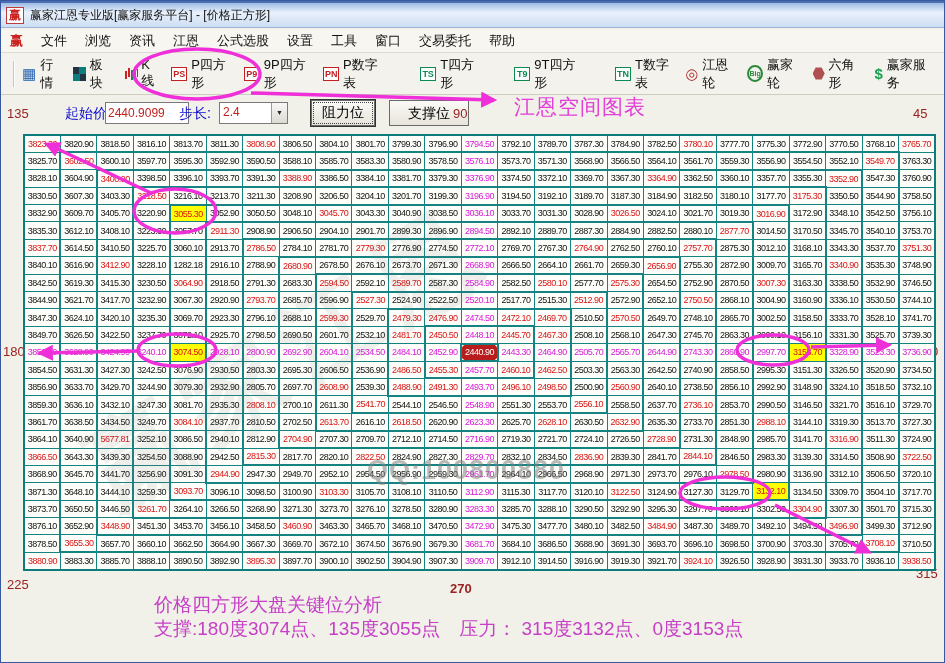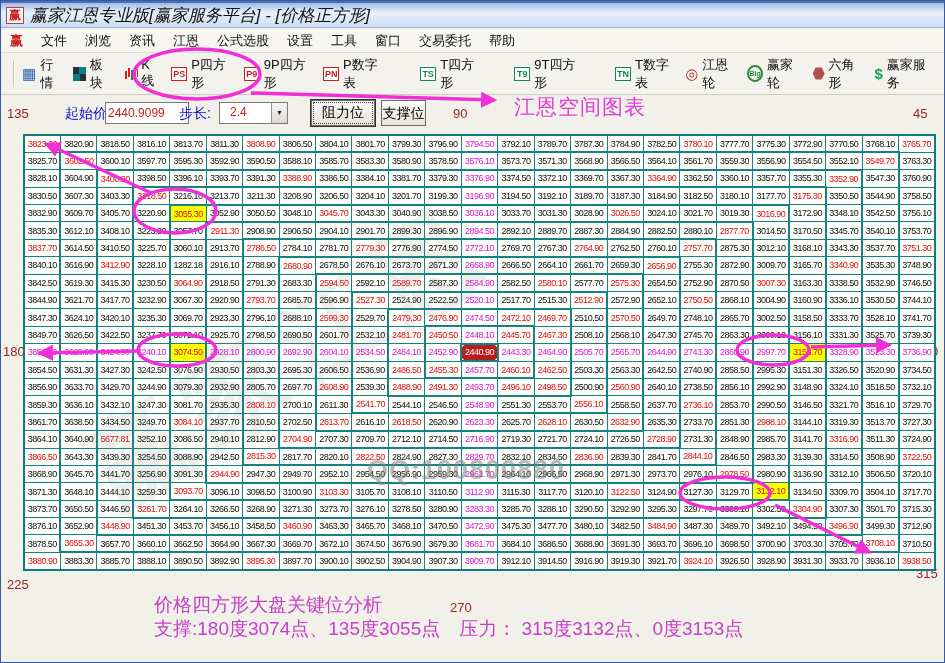--- a/index.html
+++ b/index.html
@@ -8,21 +8,21 @@
          border:1px solid #39599e; overflow:hidden; }
 
   
   .titlebar { position:absolute; left:0; top:0; right:0; height:27px;
     background:linear-gradient(#9dbbe4,#e9f1fb 40%,#cdddf3);
     border-top:2px solid #4a6db5; border-bottom:1px solid #9fb3d4;
     display:flex; align-items:center; padding-left:5px; }
   .logo { width:18px; height:17px; background:#fff; border:1px solid #c03a3a;
     color:#c22; font-weight:bold; font-size:12px; line-height:15px;
     text-align:center; margin-right:6px; }
-  .title { font-size:17px; color:#101010;font-style:italic; }
+  .title { font-size:12px; color:#101010; }
 
   
   .menubar { position:absolute; top:29px; left:0; right:0; height:23px;
     background:#f7f6f1; border-bottom:1px solid #dedcd0;
     display:flex; align-items:center; padding-left:6px; }
   .menu-logo { color:#c22; font-weight:bold; font-size:13px; margin:0 9px 0 3px; }
   .mi { padding:0 9px; font-size:13px; color:#111; cursor:default; }
 
   
   .toolbar { position:absolute; top:52px; left:0; right:0; height:42px;
@@ -53,29 +53,29 @@
   .ic-dollar { color:#18a050; font-weight:bold; font-size:15px; }
   .tlbl { font-size:13px; color:#101010; }
 
   
   .lbl-blue { position:absolute; color:#0b0bd0; font-size:14px; }
   .price-input { position:absolute; left:104px; top:101px; width:84px; height:22px;
     border:1px solid #7a7a7a; background:#fff; color:#c42020; font-size:12px;
     padding:1px 2px; font-family:"Liberation Sans",sans-serif; }
   .combo { position:absolute; left:218px; top:101px; width:69px; height:22px;
     border:1px solid #7a7a7a; background:#fff; display:flex; cursor:default; }
-  .combo-val { flex:1; color:#c42020; font-size:12px; padding:2px 10px; }
+  .combo-val { flex:1; color:#c42020; font-size:12px; padding:2px 3px; }
   .combo-btn { width:16px; background:linear-gradient(#f8f8f8,#dcdad2);
     border-left:1px solid #999; font-size:7px; line-height:19px; text-align:center; color:#222; }
   .btn { position:absolute; top:99px; height:26px;
     background:linear-gradient(#fbfaf7,#e7e4da); border:1px solid #6a6a6a;
     font-size:14px; font-family:"Liberation Sans",sans-serif; cursor:default; text-align:center; }
   .btn-r { left:310px; width:64px; box-shadow:0 0 0 1px #333; }
   .btn-r .inner { display:block; margin:2px; padding:1px 2px; outline:1px dotted #444; }
-  .btn-s { left:380px; width:45px; line-height:24px; }
+  .btn-s { left:388px; width:80px; line-height:24px; }
   .angle { position:absolute; color:#9b2222; font-size:13px; }
   .callout-label { position:absolute; left:513px; top:92px; font-size:21px;
     color:#e13fd8; letter-spacing:1px; }
 
   
   .gridwrap { position:absolute; left:22px; top:133px; z-index:1; }
   table.gann { border-collapse:collapse; table-layout:fixed; width:913px; height:437px;
     background:#fdfdf9; border:2px solid #0d7c7c; }
   .gann td { border:1px solid #168383; font-size:9px; letter-spacing:-0.5px;
     text-align:center; padding:0; white-space:nowrap; overflow:hidden;
@@ -880,21 +880,21 @@
             <td class="">3936.10</td>
             <td class="diag">3938.50</td>
           </tr>
         </tbody>
       </table>
   </div>
 
   <span class="angle" style="left:2px;   top:343px;">180</span>
   <span class="angle" style="left:930px; top:343px;">0</span>
   <span class="angle" style="left:6px;   top:576px;">225</span>
-  <span class="angle" style="left:449px; top:599px;">270</span>
+  <span class="angle" style="left:449px; top:580px;font-weight:bold;">270</span>
   <span class="angle" style="left:915px; top:565px;">315</span>
 
   <span class="wm-brand">赢家江恩</span>
   <span class="wm-qq">QQ:100800880</span>
 
   <div class="an1">价格四方形大盘关键位分析</div>
   <div class="an2">支撑:180度3074点、135度3055点　压力： 315度3132点、0度3153点</div>
 
   <svg class="overlay" viewBox="0 0 945 663">
     <defs>

